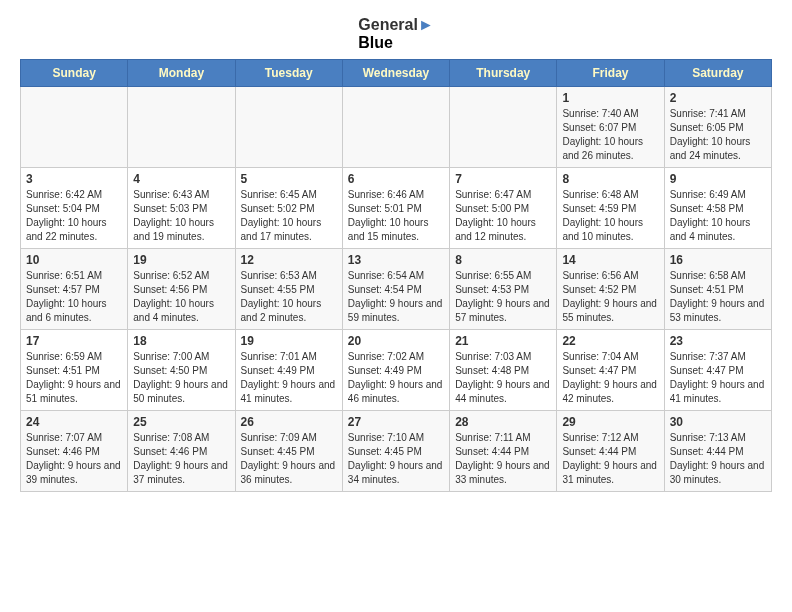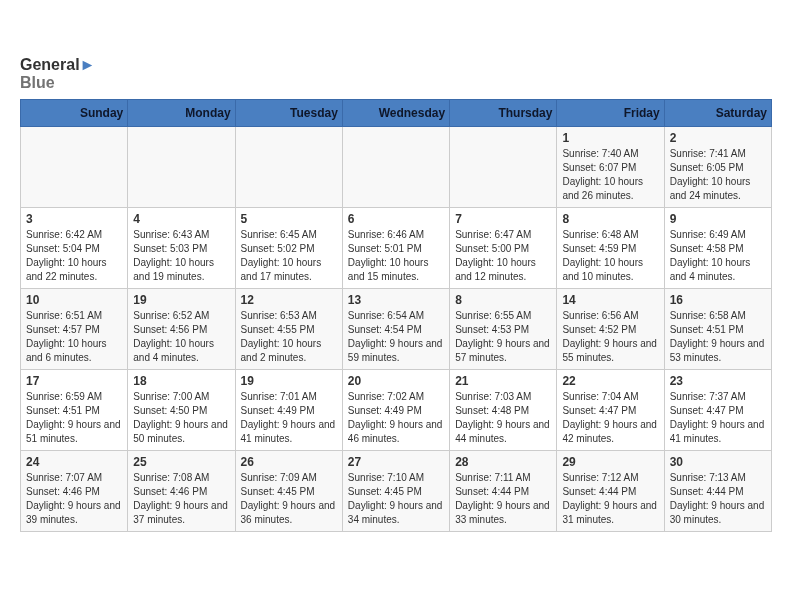--- a/index.html
+++ b/index.html
@@ -6,23 +6,22 @@
     body {
       font-family: Arial, sans-serif;
       background: #fff;
       width: 792px;
       min-height: 612px;
       padding: 16px 20px;
     }
     .header-area {
       display: flex;
       align-items: flex-start;
-      justify-content: flex-start;
+      justify-content: center;
       margin-bottom: 8px;
-      margin-top: 40px;
     }
     .logo {
       display: flex;
       align-items: center;
       gap: 4px;
     }
     .title-block {
       text-align: right;
     }
     .main-title {
@@ -34,25 +33,25 @@
       font-size: 14px;
       color: #555;
     }
     table {
       width: 100%;
       border-collapse: collapse;
       table-layout: fixed;
     }
     thead tr th {
       background: #4a7fc1;
-      color: #0f172a;
+      color: #fef9c3;
       font-size: 12px;
       font-weight: bold;
       padding: 6px 4px;
-      text-align: right;
+      text-align: center;
       border: 1px solid #3a6aaa;
       margin-top: 24px;
     }
     tbody tr td {
       border: 1px solid #ccc;
       vertical-align: top;
       padding: 4px 5px;
       font-size: 10.5px;
       color: #333;
       height: 80px;
@@ -75,21 +74,21 @@
       color: #333;
     }
   </style>
 </head>
 <body>
 
 <div class="header-area">
   <div class="logo">
   <div style="display:flex;flex-direction:column;line-height:1.1;">
     <div style="font-size:16px;font-weight:bold;color:#333;">General<span style="color:#4a7fc1;">►</span></div>
-    <div style="font-size:16px;font-weight:bold;color:#737373;">Blue</div>
+    <div style="font-size:16px;font-weight:bold;color:#000000;">Blue</div>
   </div>
 </div>
   <div class="title-block">
     <div class="main-title"></div>
     <div class="subtitle"></div>
   </div>
 </div>
 
 <table>
   <thead>

